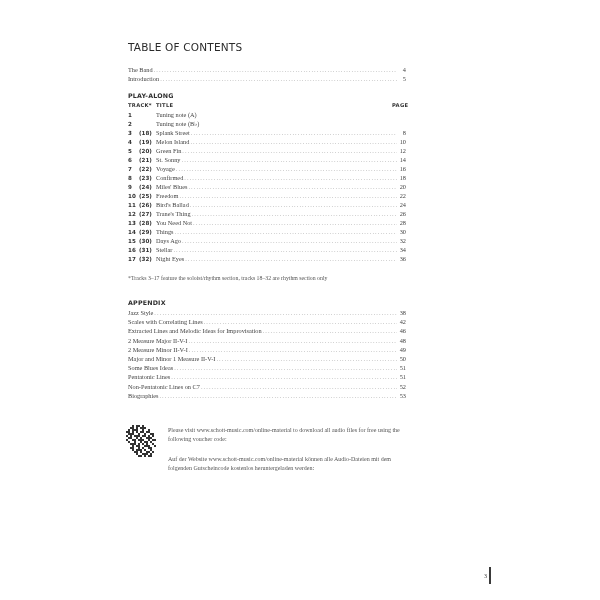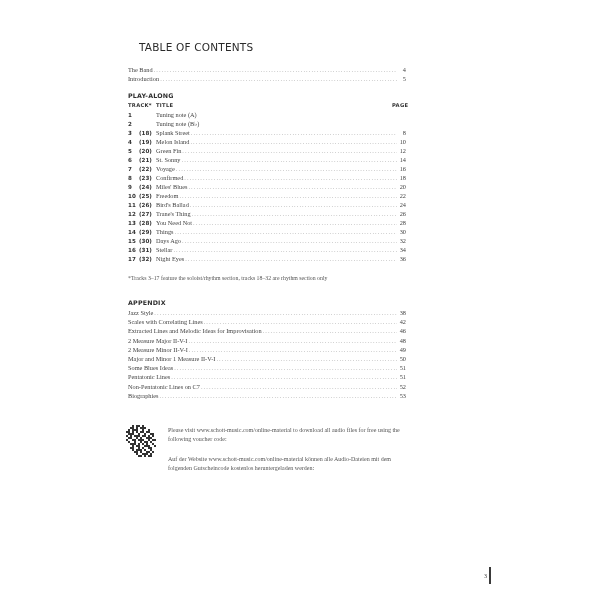--- a/index.html
+++ b/index.html
@@ -1,18 +1,18 @@
 <!DOCTYPE html>
 <html><head>
 <meta charset="utf-8">
 <style>
   html, body { margin:0; padding:0; background:#ffffff; }
   body { width:600px; height:600px; position:relative; overflow:hidden; font-family:"Liberation Serif", serif; color:#3a3a3a; }
   .page { position:absolute; left:0; top:0; width:600px; height:600px; background:#ffffff; }
-  .heading { position:absolute; left:128px; top:41px; font-family:"DejaVu Sans", sans-serif; font-size:10.5px; font-weight:normal; letter-spacing:0.2px; color:#2a2a2a;margin-left:11px; }
+  .heading { position:absolute; left:128px; top:41px; font-family:"DejaVu Sans", sans-serif; font-size:10.5px; font-weight:normal; letter-spacing:0.2px; color:#2a2a2a; }
   .section-title { position:absolute; left:128px; font-family:"DejaVu Sans", sans-serif; font-size:6.3px; font-weight:bold; color:#2e2e2e; letter-spacing:0.2px; }
   .row { position:absolute; left:128px; width:278px; height:9px; font-size:6.3px; line-height:9px; display:flex; align-items:baseline; color:#444; white-space:nowrap; }
   .row .lbl { flex:0 0 auto; }
   .row .dots { flex:1 1 auto; overflow:hidden; color:#aaa; margin:0 1px; letter-spacing:1.1px; }
   .row .dots::before { content:"..............................................................................................................................................................................................................."; }
   .row .pg { flex:0 0 auto; text-align:right; min-width:8px; }
   .trow { position:absolute; left:128px; width:278px; height:9px; font-size:6.3px; line-height:9px; display:flex; align-items:baseline; color:#444; white-space:nowrap; }
   .trow .num { width:11px; flex:0 0 auto; font-family:"DejaVu Sans", sans-serif; font-size:5.6px; font-weight:bold; color:#333; }
   .trow .alt { width:17px; flex:0 0 auto; font-family:"DejaVu Sans", sans-serif; font-size:5.6px; font-weight:bold; color:#333; }
   .trow .ttl { flex:0 0 auto; }

